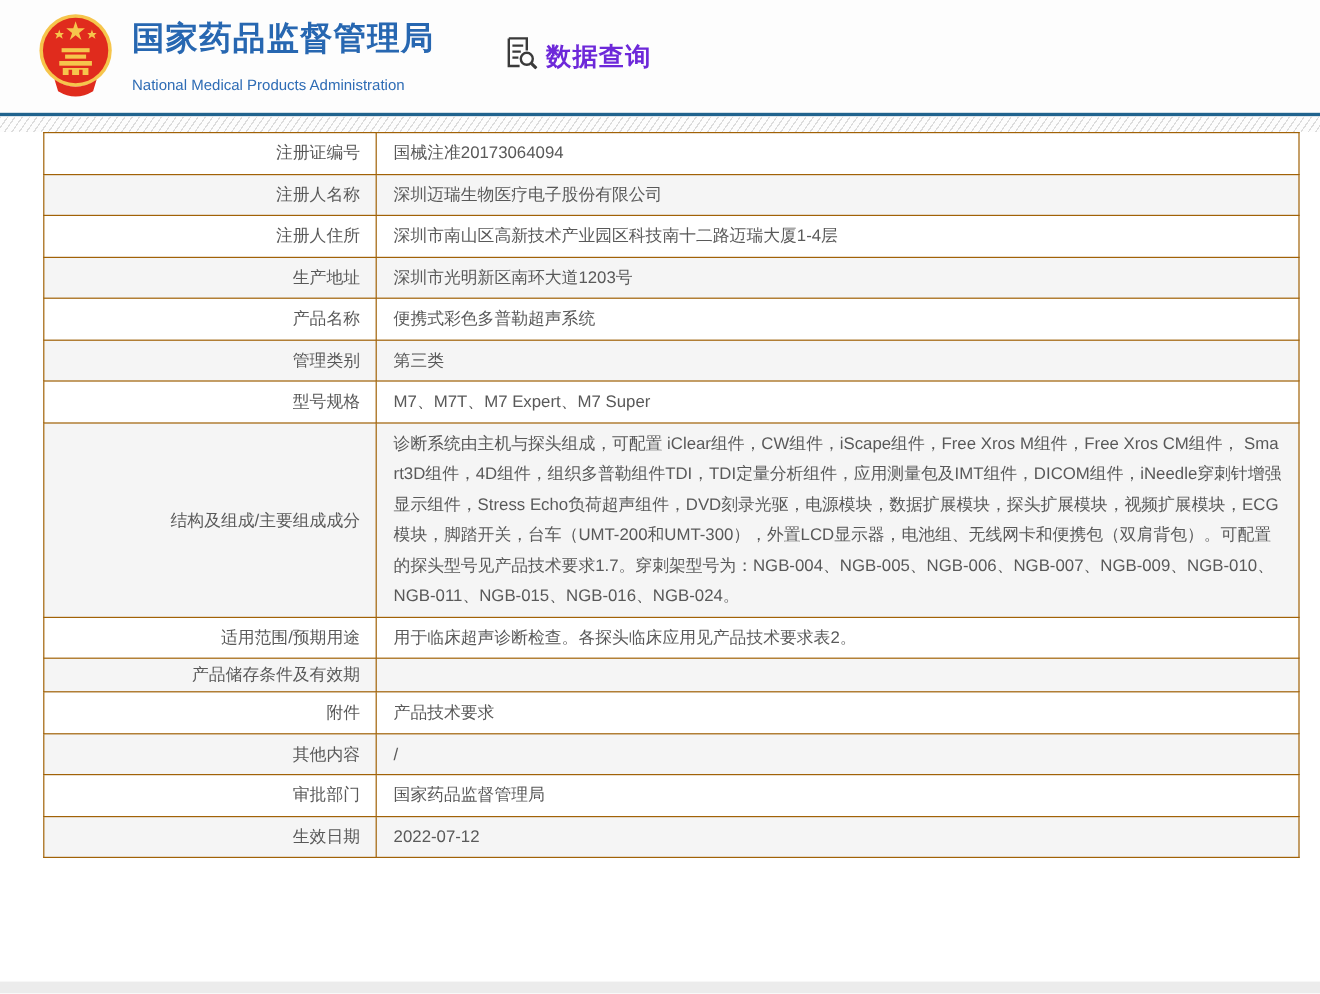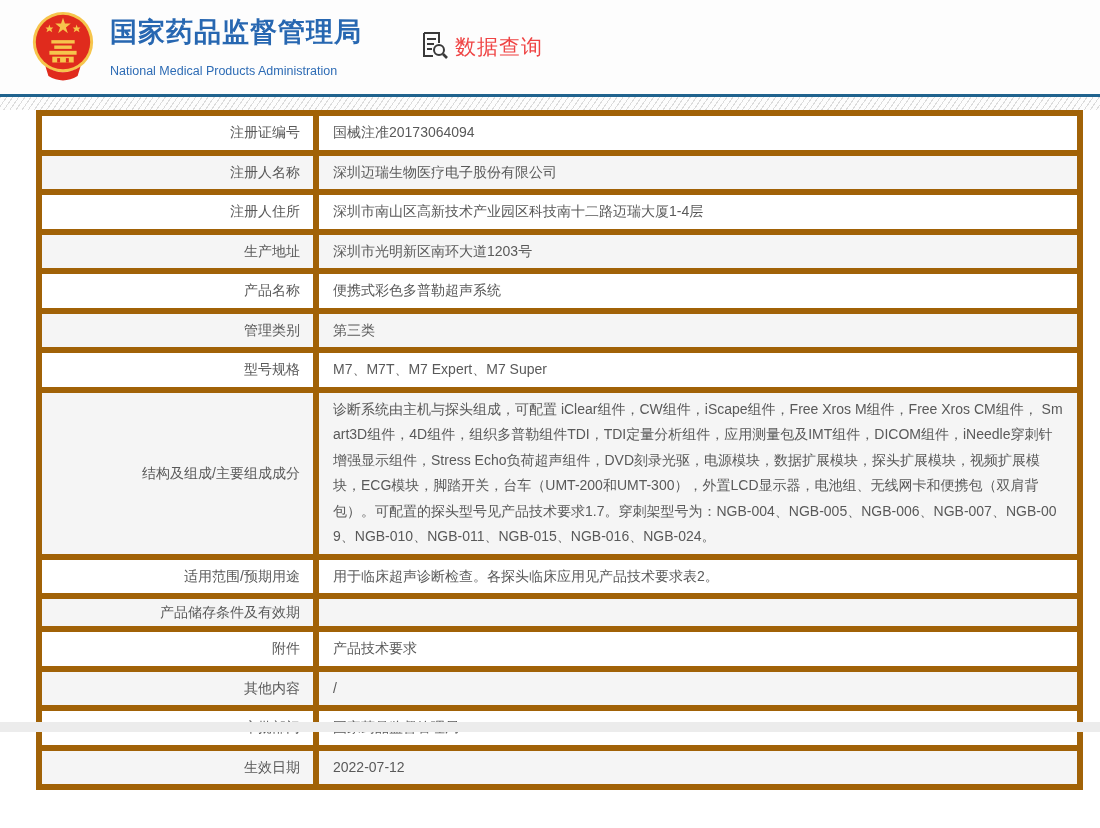--- a/index.html
+++ b/index.html
@@ -1,42 +1,42 @@
 <!DOCTYPE html>
 <html><head>
 <meta charset="utf-8">
 <style>
   * { margin:0; padding:0; box-sizing:border-box; }
   html,body { width:1100px; height:828px; background:#fff; overflow:hidden;
     font-family:"Liberation Sans","DejaVu Sans",sans-serif; }
-  .page { position:relative; width:1100px; height:732px; background:#fff; }
+  .page { position:relative; width:1100px; height:828px; background:#fff; }
 
   
   .site-header { display:flex; align-items:center; height:94px; padding:0 34px 0 28px; background:#fdfdfd; }
   .brand { display:flex; align-items:center; gap:12px; cursor:pointer; }
   .brand-text .cn { font-size:27px; font-weight:bold; color:#2767b1; letter-spacing:1px; line-height:32px; }
   .brand-text .en { font-size:12.5px; color:#2e6cb5; margin-top:16px; }
   .section-tab { display:flex; align-items:center; gap:7px; margin-left:58px; cursor:pointer; }
-  .section-tab span { font-size:21px; color:#ef4444; font-weight:400; letter-spacing:1px; }
+  .section-tab span { font-size:21px; color:#6d28d9; font-weight:700; letter-spacing:1px; }
   .top-nav { margin-left:auto; display:flex; gap:42px; }
   .nav-item { display:flex; flex-direction:column; align-items:center; cursor:pointer; min-width:56px; }
   .nav-item .lab { font-size:13.5px; color:#333; margin-top:7px; }
 
   
   .blue-line { height:3px; background:#20638e; }
   .hatch { height:13px; background-color:#fdfdfd;
     background-image:repeating-linear-gradient(125deg,#dcdcdc 0px,#dcdcdc 1px,transparent 1px,transparent 5px); }
 
   
   .breadcrumb { display:flex; align-items:center; gap:6px; height:26px; margin:17px 19px 9px 19px;
     background:#ececec; padding-left:13px; font-size:14px; color:#2263a8; }
 
   
   table.info { border-collapse:collapse; width:1047px; margin:0 0 0 36px; table-layout:fixed; }
-  table.info td { border:6px solid #a16207; font-size:14px; color:#595959; vertical-align:middle; }
+  table.info td { border:1px solid #a16207; font-size:14px; color:#595959; vertical-align:middle; }
   table.info tr:nth-child(even) td { background:#f5f5f5; }
   td.lbl { width:277px; text-align:right; padding:4px 13px 4px 6px; height:28px; line-height:19px; }
   td.val { padding:4px 14px; line-height:25.5px; word-break:break-all; }
 
   .footer-band { position:absolute; left:0; bottom:0; width:1100px; height:10px; background:#ececec; }
 </style>
 </head>
 <body>
 
 <div class="page">

